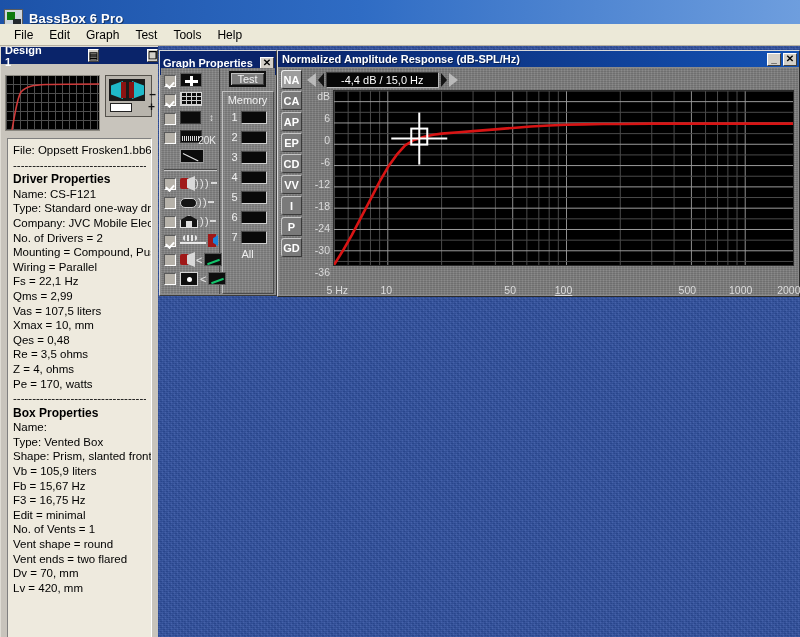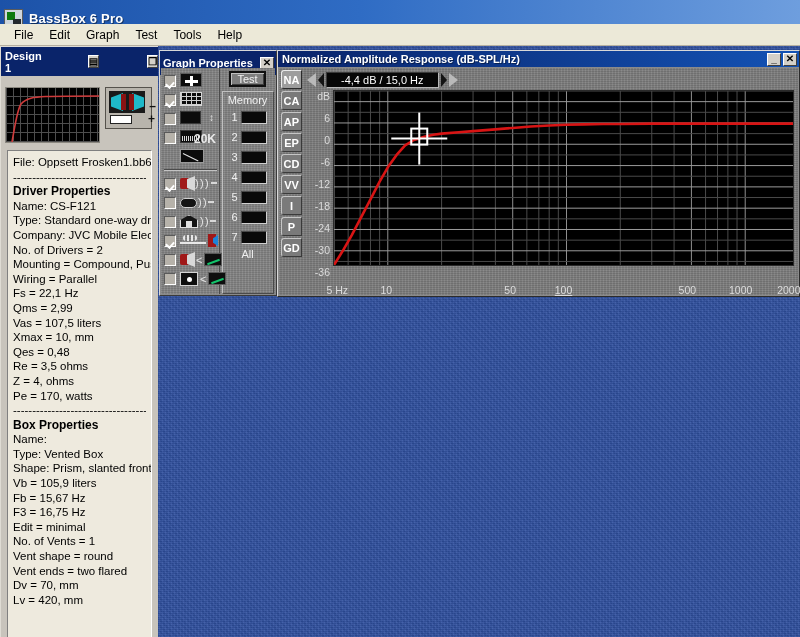--- a/index.html
+++ b/index.html
@@ -47,21 +47,21 @@
   .menubar .mi{font-size:12px;color:#000;padding:2px 8px;cursor:default;}
 
   
   .win-design{
     position:absolute;left:0;top:46px;width:158px;height:591px;
     background:#c8c4bc;
     border-left:1px solid #dfdcd4;border-top:1px solid #dfdcd4;
     box-sizing:border-box;overflow:hidden;
   }
   .design-tb{
-    height:29px;background:#0a246a;display:flex;align-items:center;
+    height:17px;background:#0a246a;display:flex;align-items:center;
     padding-left:4px;box-sizing:border-box;gap:46px;
   }
   .design-tb .t{color:#fff;font-size:11px;font-weight:bold;flex:1;}
   .tb-btn{
     width:14px;height:13px;margin-right:2px;background:#d4d0c8;
     border:1px solid;border-color:#ffffff #404040 #404040 #ffffff;
     display:flex;align-items:center;justify-content:center;
     font-size:10px;font-weight:bold;color:#000;line-height:1;box-sizing:border-box;
   }
   .design-body{padding:5px 4px 0 4px;}
@@ -139,21 +139,21 @@
     border:solid #ffffff;border-width:0 2px 2px 0;transform:rotate(42deg);
   }
   .gicon{width:36px;height:15px;position:relative;flex:none;}
   .gi-plus{background:#0c0c0c;border:1px solid #5d5d5d;width:22px;height:14px;box-sizing:border-box;position:relative;}
   .gi-plus::before{content:"";position:absolute;left:9px;top:2px;width:3px;height:10px;background:#fff;}
   .gi-plus::after{content:"";position:absolute;left:4px;top:6px;width:13px;height:3px;background:#fff;}
   .gi-grid{width:22px;height:14px;background:#0c0c0c;border:1px solid #d6d6d6;box-sizing:border-box;
     background-image:repeating-linear-gradient(90deg,#d0d0d0 0 1px,transparent 1px 5px),
                      repeating-linear-gradient(0deg,#d0d0d0 0 1px,transparent 1px 4px);}
   .gi-blk{width:21px;height:13px;background:#0c0c0c;border:1px solid #3a3a3a;box-sizing:border-box;}
-  .gi-lbl{position:absolute;right:0;bottom:-1px;color:#e8e8e8;font-size:12px;font-weight:bold;}
+  .gi-lbl{position:absolute;right:0;bottom:-1px;color:#e8e8e8;font-size:10px;font-weight:normal;}
   .gi-arrowv{position:absolute;right:2px;top:0;color:#e8e8e8;font-size:10px;line-height:13px;}
   .gi-wave{width:22px;height:13px;background:#0c0c0c;border:1px solid #3a3a3a;position:relative;box-sizing:border-box;}
   .gi-wave::after{content:"";position:absolute;left:1px;bottom:1px;right:1px;height:5px;
      background:repeating-linear-gradient(90deg,#d8d8d8 0 1px,transparent 1px 2px);}
   .gi-diag{width:24px;height:14px;background:#0c0c0c;border:1px solid #9a9a9a;position:relative;box-sizing:border-box;}
   .gi-diag::after{content:"";position:absolute;left:2px;top:3px;width:17px;height:1px;background:#e6e6e6;transform:rotate(26deg);transform-origin:left;}
 
   .ico-spk{width:34px;height:15px;position:relative;}
   .ico-spk .mag{position:absolute;left:0;top:2px;width:9px;height:11px;background:#a01818;border-radius:2px;}
   .ico-spk .cone{position:absolute;left:7px;top:0;width:8px;height:15px;background:#d8d8d8;clip-path:polygon(0 22%,100% 0,100% 100%,0 78%);}

